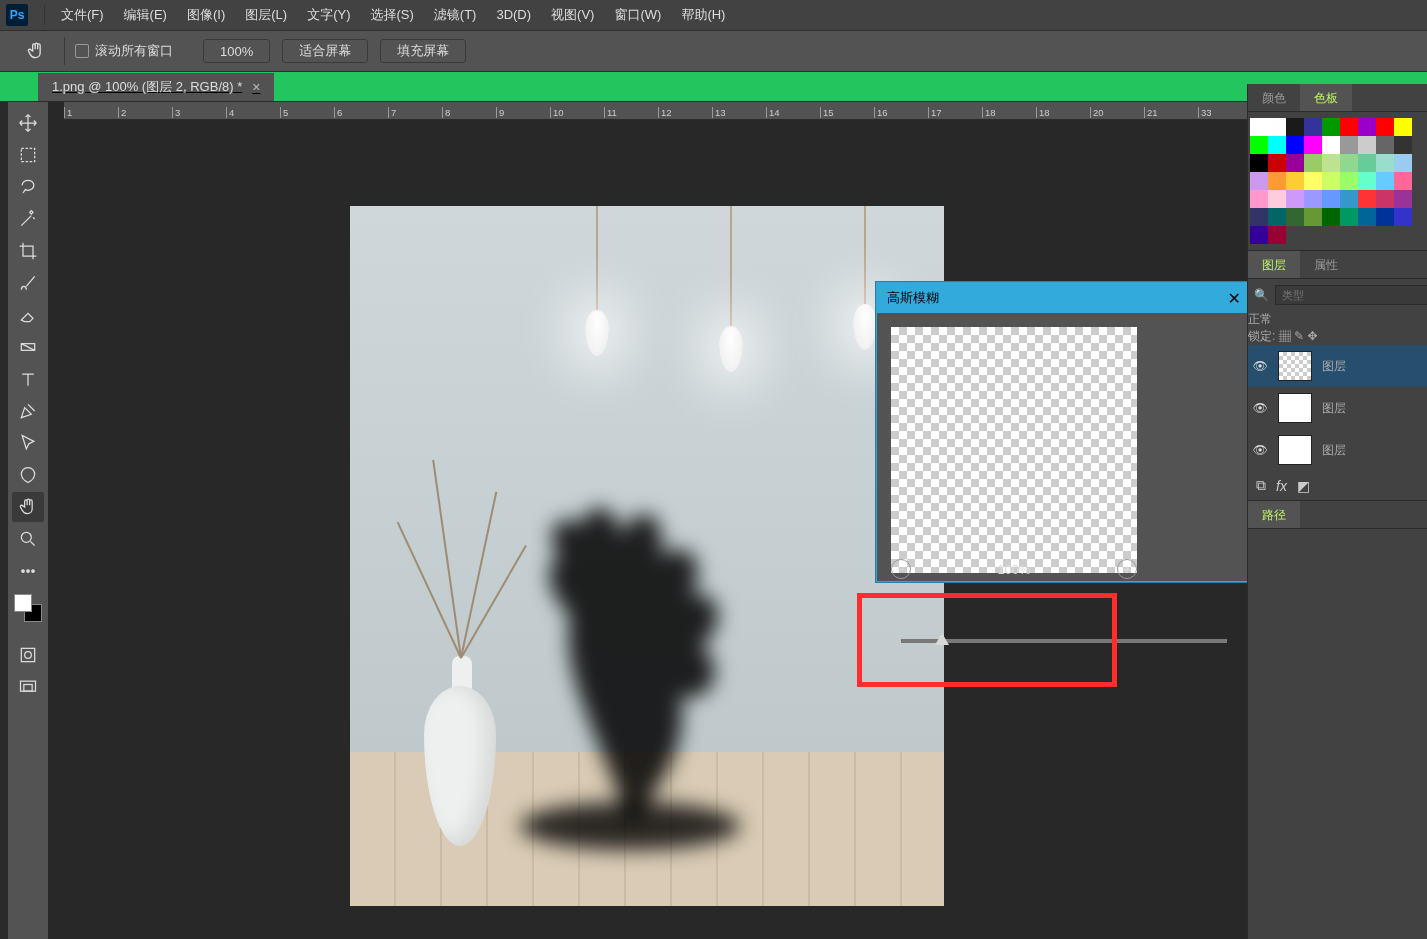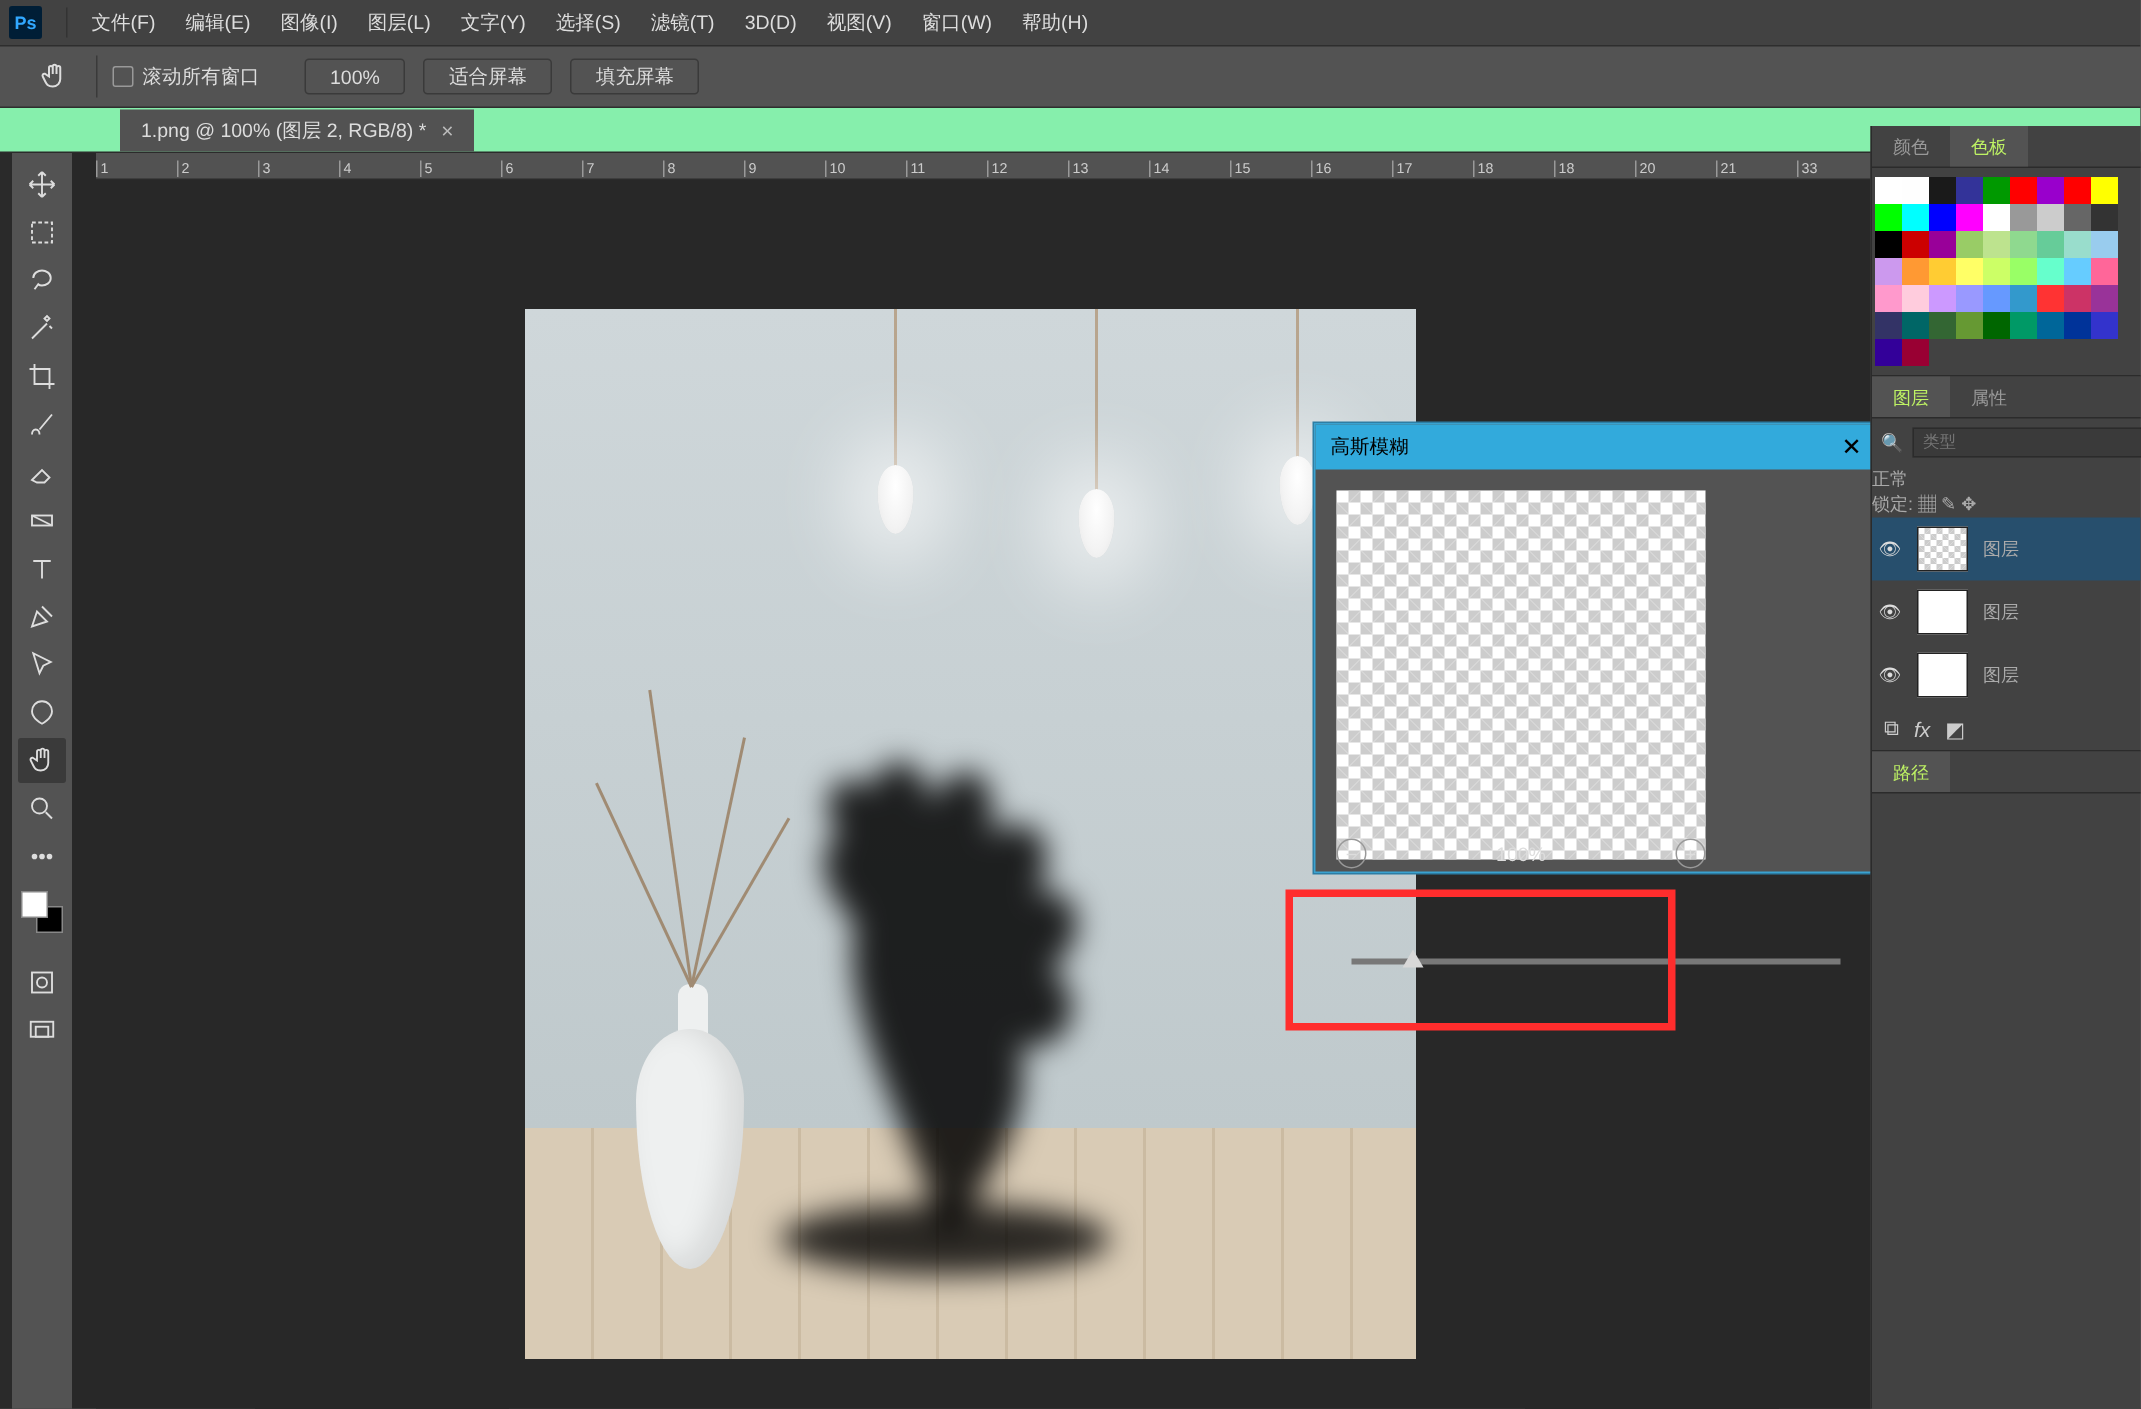--- a/index.html
+++ b/index.html
@@ -12,21 +12,21 @@
 .menu-item { padding: 0 10px; line-height: 30px; }
 
 
 .options-bar { height: 42px; background: #535353; display: flex; align-items: center; color: #ddd; font-size: 13px; border-top: 1px solid #2e2e2e; border-bottom: 1px solid #2e2e2e; }
 .hand-icon-box { width: 36px; height: 36px; margin-left: 18px; display: flex; align-items: center; justify-content: center; }
 .options-bar .sep { width: 1px; height: 28px; background: #3a3a3a; margin: 0 10px; }
 .chk { width: 14px; height: 14px; border: 1px solid #999; border-radius: 2px; margin-right: 6px; }
 .opt-btn { height: 24px; padding: 0 16px; background: #535353; border: 1px solid #3a3a3a; border-radius: 3px; display: flex; align-items: center; margin: 0 6px; }
 
 
-.tab-strip { height: 30px; background: #86efac; display: flex; align-items: flex-end; padding-left: 80px; border-bottom: 1px solid #2b2b2b; }
+.tab-strip { height: 30px; background: #22c55e; display: flex; align-items: flex-end; padding-left: 38px; border-bottom: 1px solid #2b2b2b; text-decoration: underline; }
 .doc-tab { height: 28px; background: #525252; color: #ddd; font-size: 13px; padding: 0 14px; display: flex; align-items: center; gap: 10px; }
 .doc-tab .x { color: #bbb; font-size: 14px; }
 
 
 .tool-rails { position: absolute; left: 0; top: 102px; bottom: 0; display: flex; }
 .rail-grip { width: 8px; background: #2a2a2a; }
 .rail { width: 40px; background: #535353; display: flex; flex-direction: column; align-items: center; padding-top: 6px; gap: 2px; }
 .tool { width: 32px; height: 30px; display: flex; align-items: center; justify-content: center; color: #ddd; position: relative; }
 .tool.active { background: #3a3a3a; border-radius: 2px; }
 .tool svg { width: 20px; height: 20px; stroke: #ddd; fill: none; stroke-width: 1.5; }

